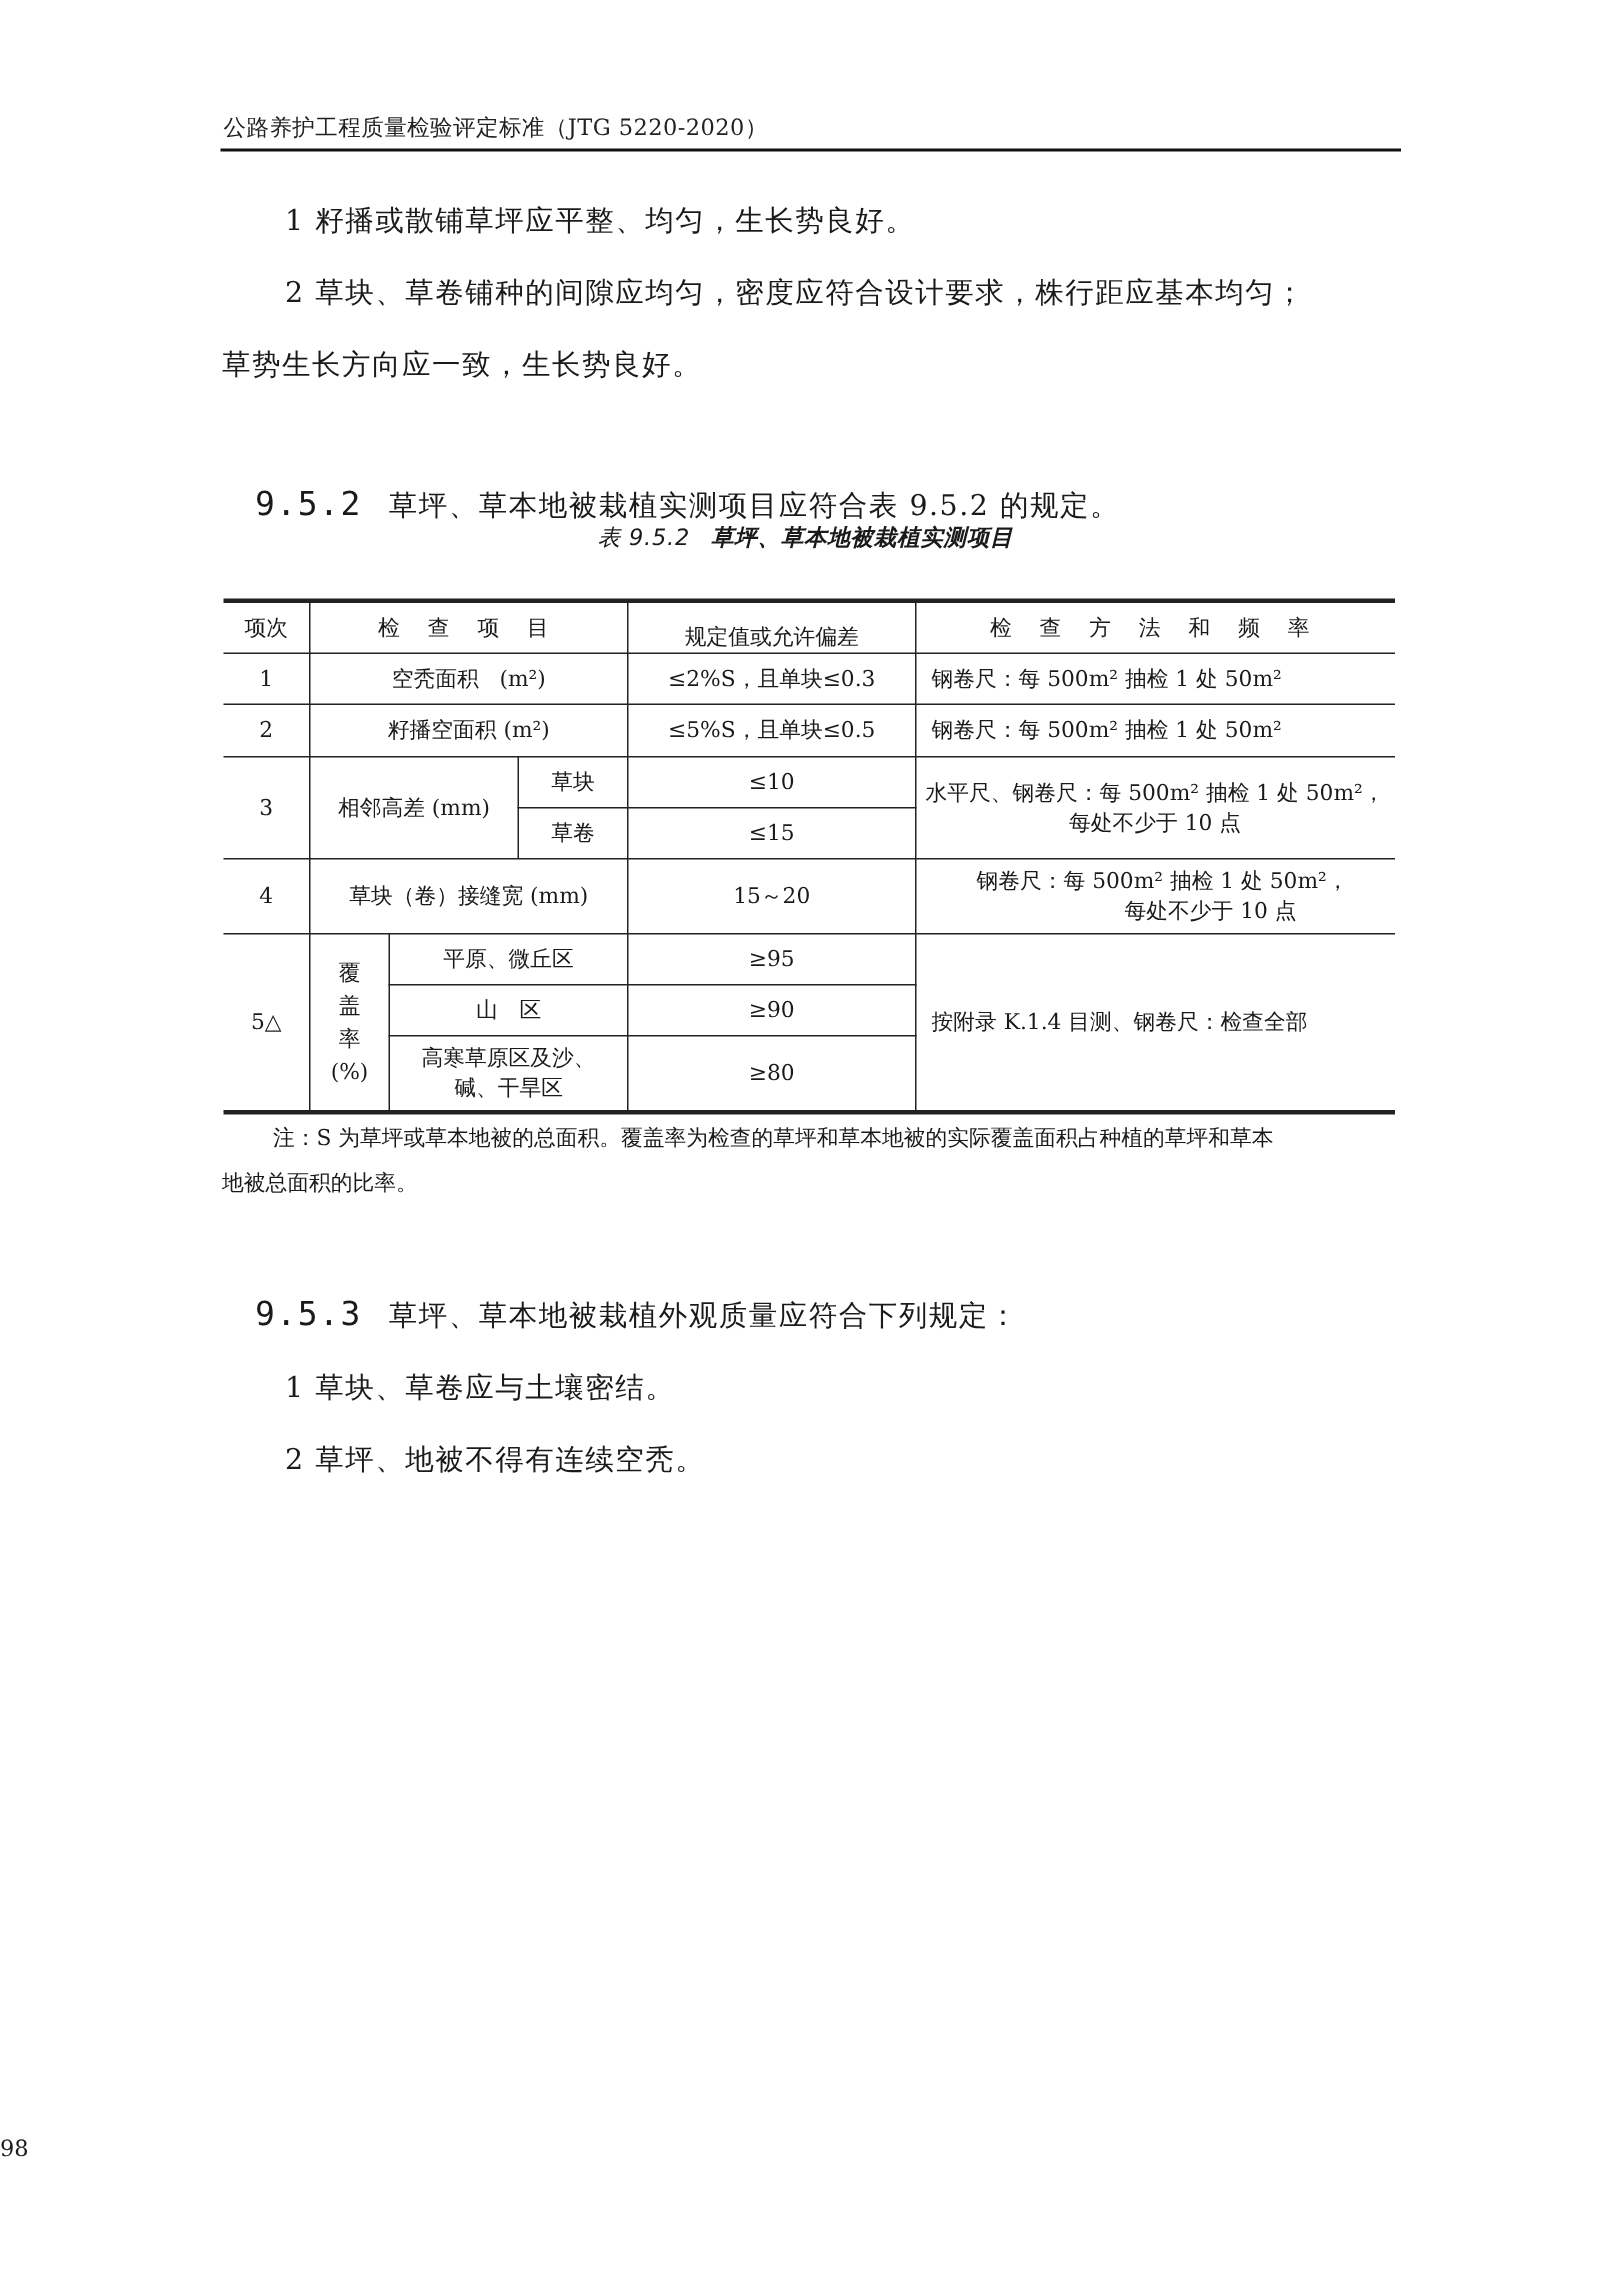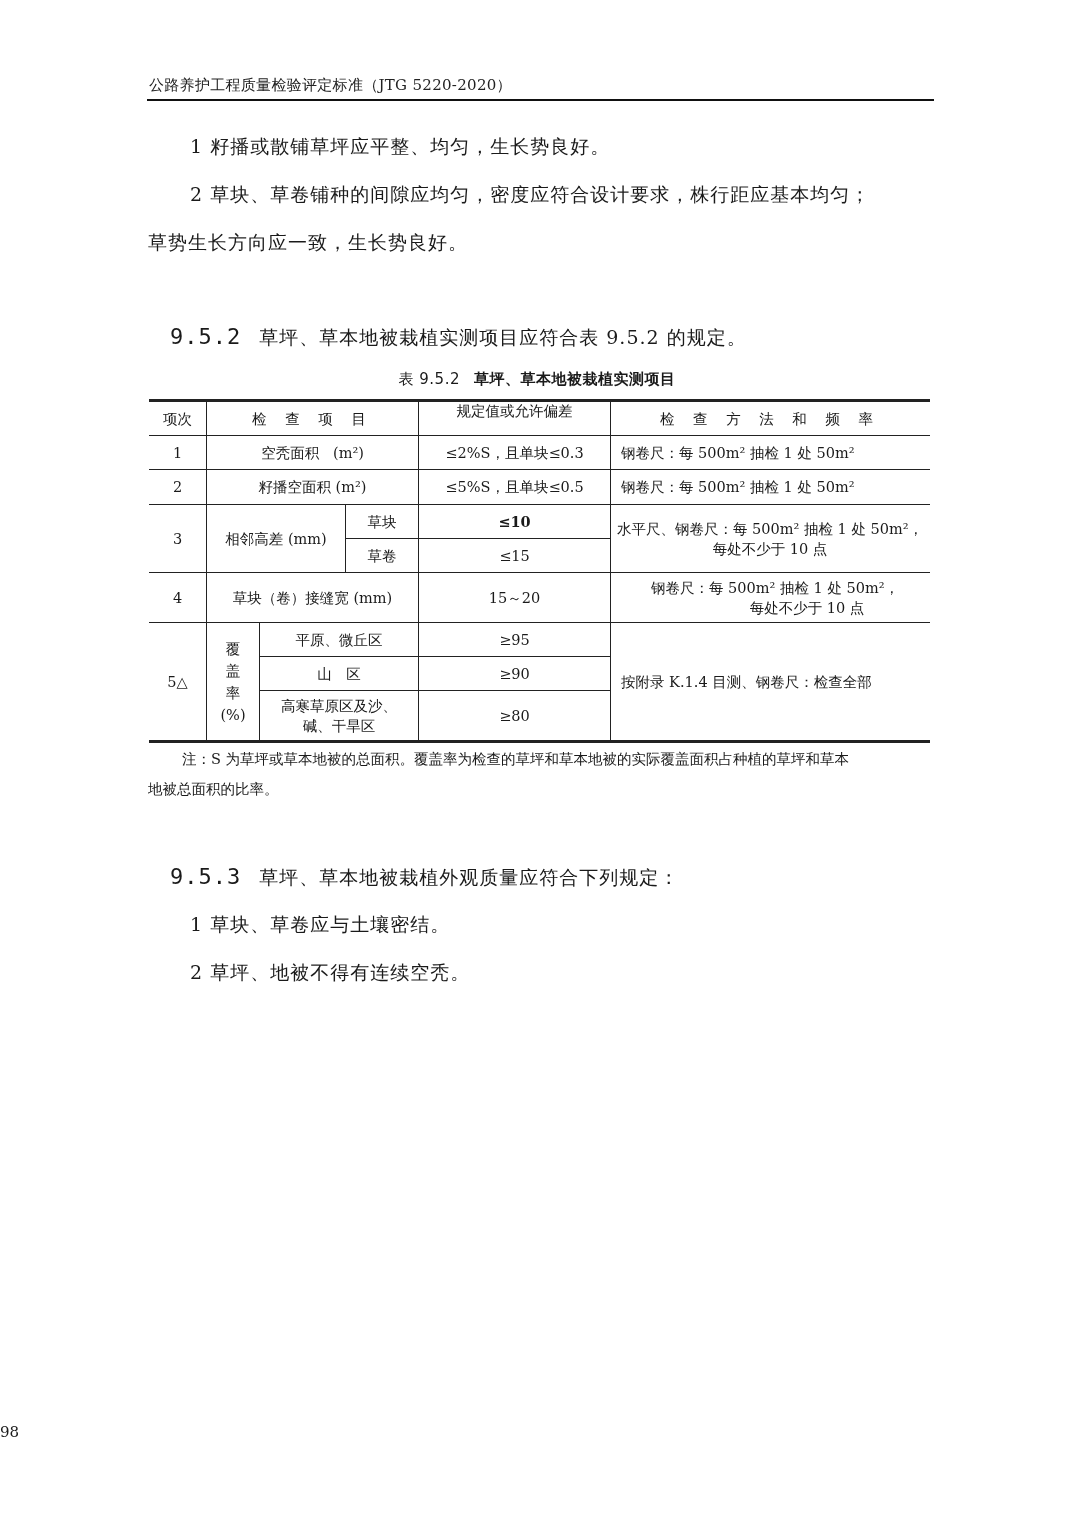--- a/index.html
+++ b/index.html
@@ -4,22 +4,22 @@
 <style>
   html, body { margin:0; padding:0; background:#ffffff; }
   body { width:1074px; height:1520px; position:relative; overflow:hidden;
          font-family:"DejaVu Serif","Liberation Serif",serif; color:#1a1a1a; }
   .abs { position:absolute; }
   .header-title { left:149px; top:76px; font-size:15px; letter-spacing:0.3px; color:#222; }
   .header-rule { left:147px; top:99px; width:787px; height:2px; background:#111; }
   .para { font-size:19px; letter-spacing:1px; white-space:nowrap; }
   .sec { font-size:19px; letter-spacing:1px; white-space:nowrap; }
   .sec .num { font-family:"DejaVu Sans Mono","Liberation Mono",monospace; font-size:22px; margin-right:18px; letter-spacing:1px; }
-  .caption { left:0; width:1074px; text-align:center; top:370px; font-size:15px; font-weight:bold;
-             font-family:"DejaVu Sans","Liberation Sans",sans-serif; letter-spacing:0.5px; }
+  .caption { left:0; width:1074px; text-align:center; top:349px; font-size:15px; font-weight:bold;
+             font-family:"DejaVu Sans","Liberation Sans",sans-serif; letter-spacing:0.5px;font-style:italic; }
   .caption .cnum { font-weight:normal; margin-right:14px; }
   .line { position:absolute; background:#222; }
   .cell { position:absolute; display:flex; align-items:center; justify-content:center; text-align:center;
           font-size:14.5px; line-height:20px; color:#1a1a1a; }
   .cell.left { justify-content:flex-start; padding-left:10px; text-align:left; box-sizing:border-box; }
   .spaced { letter-spacing:7px; }
   .note { font-size:14.5px; line-height:30px; }
   .pageno { left:0; width:1074px; text-align:left; top:1423px; font-size:15px; }
 </style>
 </head>
@@ -54,42 +54,42 @@
   <div class="line" style="left:149px; top:740px; width:781px; height:3px;"></div>
 
   <div class="line" style="left:206px; top:401px; width:1px; height:340px;"></div>
   <div class="line" style="left:418px; top:401px; width:1px; height:340px;"></div>
   <div class="line" style="left:610px; top:401px; width:1px; height:340px;"></div>
   <div class="line" style="left:345px; top:504px; width:1px; height:68px;"></div>
   <div class="line" style="left:259px; top:622px; width:1px; height:118px;"></div>
 
   <div class="cell" style="left:149px; top:402px; width:57px; height:33px;">项次</div>
   <div class="cell spaced" style="left:207px; top:402px; width:211px; height:33px;">检 查 项 目</div>
-  <div class="cell" style="left:419px; top:394px; width:191px; height:33px;">规定值或允许偏差</div>
+  <div class="cell" style="left:419px; top:408px; width:191px; height:33px;">规定值或允许偏差</div>
   <div class="cell spaced" style="left:611px; top:402px; width:318px; height:33px;">检 查 方 法 和 频 率</div>
 
   <div class="cell" style="left:149px; top:436px; width:57px; height:33px;">1</div>
   <div class="cell" style="left:207px; top:436px; width:211px; height:33px;">
     <span>空秃面积</span>&nbsp;&nbsp;&nbsp;<span>(m²)</span>
   </div>
   <div class="cell" style="left:419px; top:436px; width:191px; height:33px;">≤2%S，且单块≤0.3</div>
   <div class="cell left" style="left:611px; top:436px; width:318px; height:33px;">钢卷尺：每 500m² 抽检 1 处 50m²</div>
 
   <div class="cell" style="left:149px; top:470px; width:57px; height:34px;">2</div>
   <div class="cell" style="left:207px; top:470px; width:211px; height:34px;">
     <span>籽播空面积</span>&nbsp;<span>(m²)</span>
   </div>
   <div class="cell" style="left:419px; top:470px; width:191px; height:34px;">≤5%S，且单块≤0.5</div>
   <div class="cell left" style="left:611px; top:470px; width:318px; height:34px;">钢卷尺：每 500m² 抽检 1 处 50m²</div>
 
   <div class="cell" style="left:149px; top:505px; width:57px; height:67px;">3</div>
   <div class="cell" style="left:207px; top:505px; width:138px; height:67px;">相邻高差 (mm)</div>
   <div class="cell" style="left:346px; top:505px; width:72px; height:33px;">草块</div>
   <div class="cell" style="left:346px; top:539px; width:72px; height:33px;">草卷</div>
-  <div class="cell" style="left:419px; top:505px; width:191px; height:33px;font-weight:bold;">≤10</div>
+  <div class="cell" style="left:419px; top:505px; width:191px; height:33px;">≤10</div>
   <div class="cell" style="left:419px; top:539px; width:191px; height:33px;">≤15</div>
   <div class="cell" style="left:611px; top:505px; width:318px; height:67px; flex-direction:column;justify-content:center;">
     <span>水平尺、钢卷尺：每 500m² 抽检 1 处 50m²，</span>
     <span>每处不少于 10 点</span>
   </div>
 
   <div class="cell" style="left:149px; top:573px; width:57px; height:49px;">4</div>
   <div class="cell" style="left:207px; top:573px; width:211px; height:49px;">草块（卷）接缝宽 (mm)</div>
   <div class="cell" style="left:419px; top:573px; width:191px; height:49px;">15～20</div>
   <div class="cell" style="left:611px; top:573px; width:318px; height:49px; flex-direction:column; align-items:center; padding-left:10px; box-sizing:border-box;">

